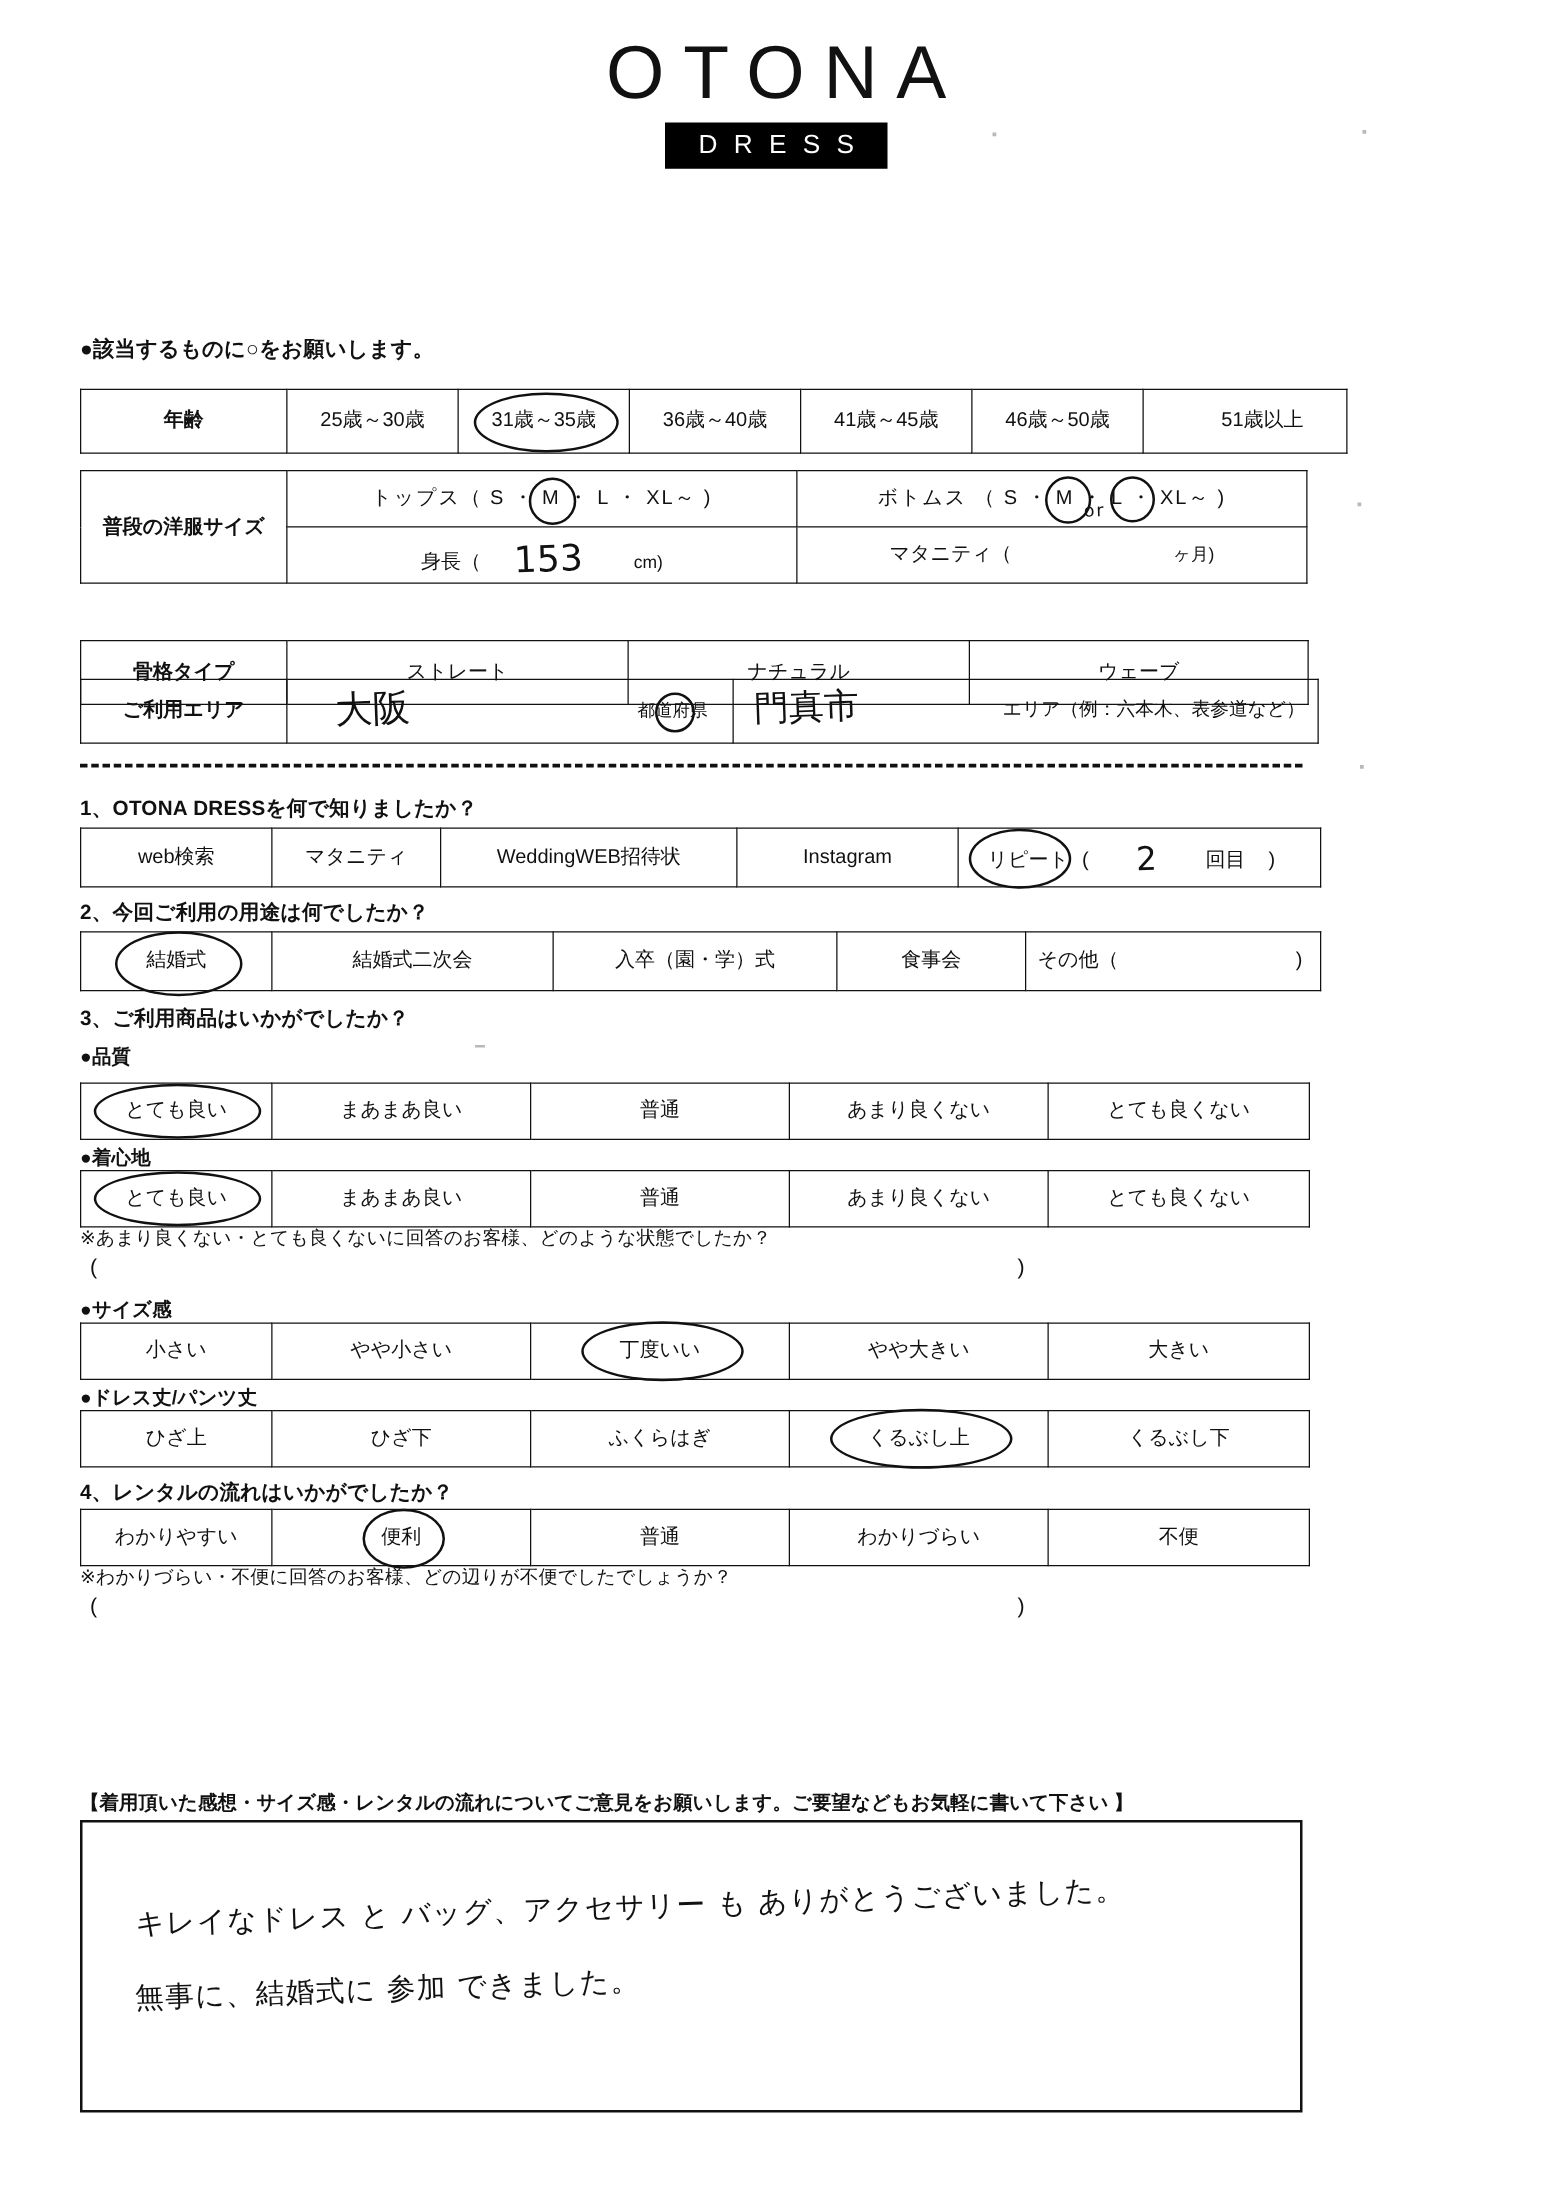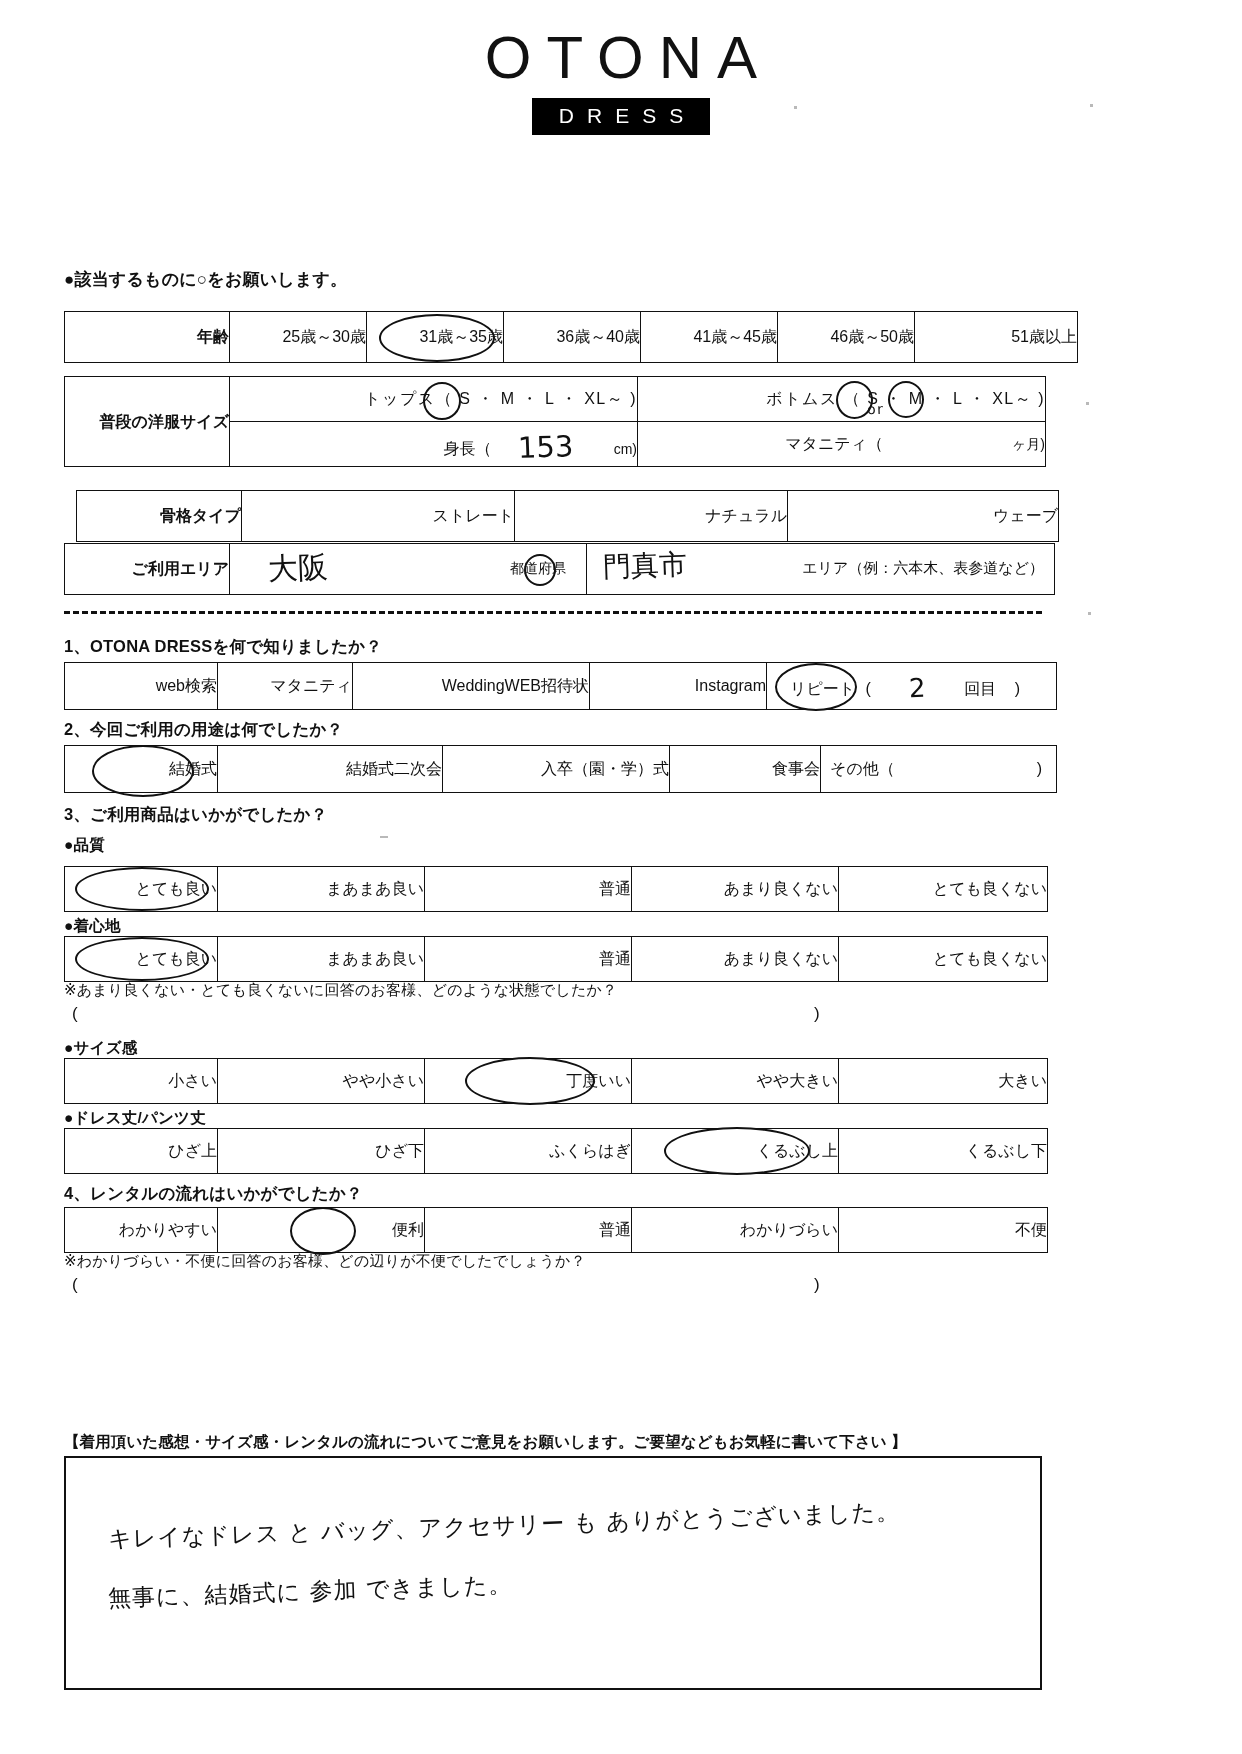--- a/index.html
+++ b/index.html
@@ -25,21 +25,21 @@
 
   
   .intro{position:absolute;left:64px;top:152px;width:1000px;}
   .intro div{font-size:17.5px;line-height:26.5px;letter-spacing:.3px;white-space:nowrap;}
 
   .lead{position:absolute;left:64px;top:268px;font-size:17px;font-weight:bold;letter-spacing:.2px;}
 
   
   .tbl{position:absolute;border-collapse:collapse;table-layout:fixed;}
   .tbl td{
-    border:1.6px solid #111;text-align:right;vertical-align:middle;
+    border:1.6px solid #111;text-align:center;vertical-align:middle;
     font-size:16px;line-height:1.2;padding:0;height:44px;position:relative;
   }
   .tbl td.lbl{font-weight:bold;font-size:16px;}
   .tbl td.lft{text-align:left;padding-left:9px;}
 
   
   .dashsep{position:absolute;left:64px;width:978px;border-top:3px dashed #111;}
 
   
   .qh{position:absolute;font-size:16.5px;font-weight:bold;letter-spacing:.2px;}
@@ -125,21 +125,21 @@
       </td>
       <td>
         <span>マタニティ（</span>
         <span class="hw hw-big" style="display:inline-block;min-width:120px;"></span>
         <span style="font-size:14px;">ヶ月)</span>
       </td>
     </tr>
   </tbody>
     </table>
 
-  <table class="tbl" style="left:64px;top:490px;width:978px;margin-left:12px;">
+  <table class="tbl" style="left:64px;top:512px;width:978px;">
     <tbody>
         <tr>
       <td class="lbl" style="width:164px;height:50px;">骨格タイプ</td>
       <td style="width:272px;">ストレート</td>
       <td style="width:272px;">ナチュラル</td>
       <td style="width:270px;">ウェーブ</td>
     </tr>
   </tbody>
     </table>
 

